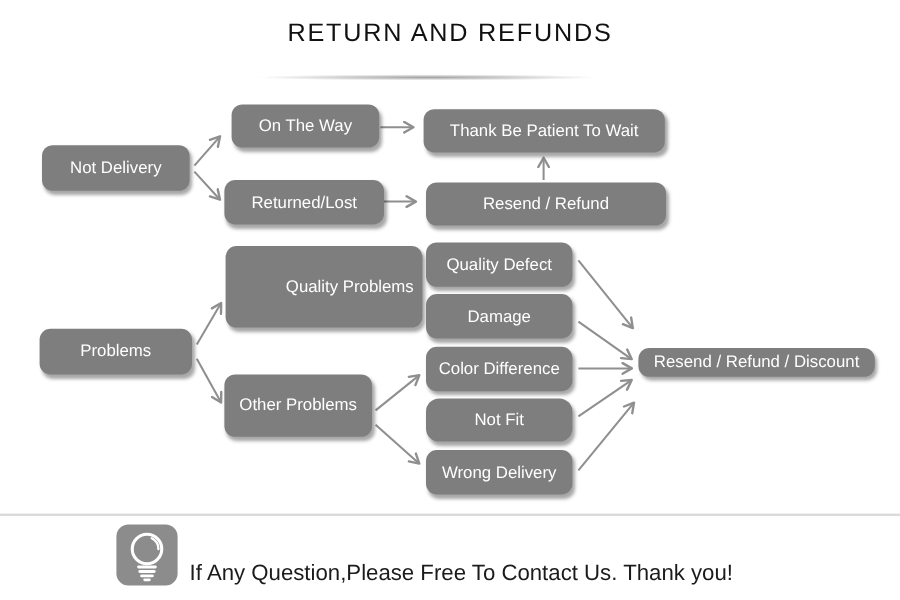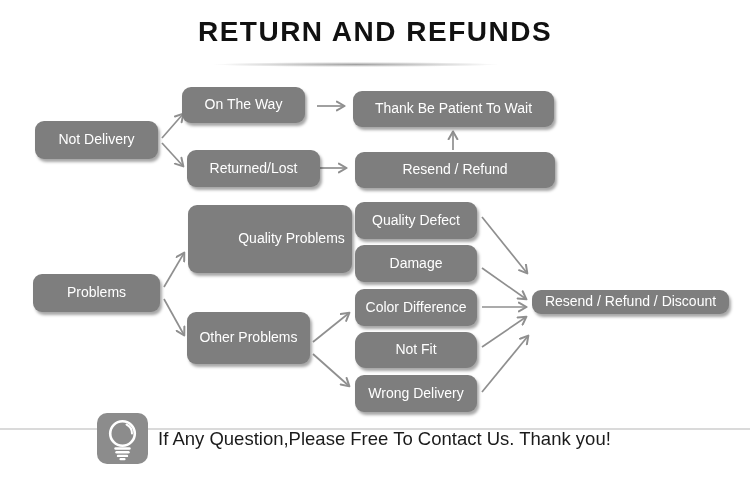--- a/index.html
+++ b/index.html
@@ -10,22 +10,22 @@
     background: var(--bg, #ffffff);
     font-family: "Liberation Sans", "DejaVu Sans", sans-serif;
     overflow: hidden;
   }
   .page-title {
     position: absolute;
     top: 16px; left: 0;
     width: 750px;
     margin: 0;
     text-align: center;
-    font-size: 28px;
-    font-weight: 700;
+    font-size: 21px;
+    font-weight: 400;
     letter-spacing: 1.5px;
     color: var(--title-text, #111);
   }
   .title-underline {
     position: absolute;
     left: 158px; top: 61px;
     width: 396px; height: 7px;
     background: radial-gradient(ellipse 50% 50% at 50% 50%, rgba(130,130,130,0.75), rgba(130,130,130,0) 72%);
   }
   #arrow-layer {
@@ -47,24 +47,24 @@
     line-height: 1.1;
   }
   .footer-divider {
     position: absolute;
     left: 0; top: 428px;
     width: 750px; height: 2px;
     background: var(--divider, #dadada);
   }
   .footer {
     position: absolute;
-    left: 97px; top: 413px;
+    left: 97px; top: 437px;
     height: 51px;
     display: flex;
-    align-items: center;
+    align-items: flex-end;
     gap: 10px;
   }
   .bulb-badge {
     width: 51px; height: 51px;
     border-radius: 10px;
     background: var(--icon-bg, #8c8c8c);
     display: flex;
     align-items: center;
     justify-content: center;
     flex: 0 0 auto;
@@ -104,21 +104,21 @@
         <line x1="482" y1="217" x2="527" y2="273" stroke="#8f8f8f" stroke-width="1.7" marker-end="url(#arrowhead)"></line>
         <line x1="482" y1="268" x2="526" y2="299" stroke="#8f8f8f" stroke-width="1.7" marker-end="url(#arrowhead)"></line>
         <line x1="482" y1="307" x2="526" y2="307" stroke="#8f8f8f" stroke-width="1.7" marker-end="url(#arrowhead)"></line>
         <line x1="482" y1="347" x2="526" y2="317" stroke="#8f8f8f" stroke-width="1.7" marker-end="url(#arrowhead)"></line>
         <line x1="482" y1="392" x2="528" y2="336" stroke="#8f8f8f" stroke-width="1.7" marker-end="url(#arrowhead)"></line>
       </g>
   </svg>
 
   <div id="node-layer">
       <div class="node" style="left: 35px; top: 121px; width: 123px; height: 38px;">Not Delivery</div>
-      <div class="node" style="left: 182px; top: 87px; width: 123px; height: 36px;">On The Way</div>
+      <div class="node" style="left: 193px; top: 87px; width: 123px; height: 36px;">On The Way</div>
       <div class="node" style="left: 187px; top: 150px; width: 133px; height: 37px;">Returned/Lost</div>
       <div class="node" style="left: 353px; top: 91px; width: 201px; height: 36px;">Thank Be Patient To Wait</div>
       <div class="node" style="left: 355px; top: 152px; width: 200px; height: 36px;">Resend / Refund</div>
       <div class="node" style="left: 33px; top: 274px; width: 127px; height: 38px;">Problems</div>
       <div class="node" style="left: 188px; top: 205px; width: 121px; height: 68px; padding-left: 43px;">Quality Problems</div>
       <div class="node" style="left: 187px; top: 312px; width: 123px; height: 52px;">Other Problems</div>
       <div class="node" style="left: 355px; top: 202px; width: 122px; height: 37px;">Quality Defect</div>
       <div class="node" style="left: 355px; top: 245px; width: 122px; height: 37px;">Damage</div>
       <div class="node" style="left: 355px; top: 289px; width: 122px; height: 37px;">Color Difference</div>
       <div class="node" style="left: 355px; top: 332px; width: 122px; height: 36px; border-radius: 11px;">Not Fit</div>

